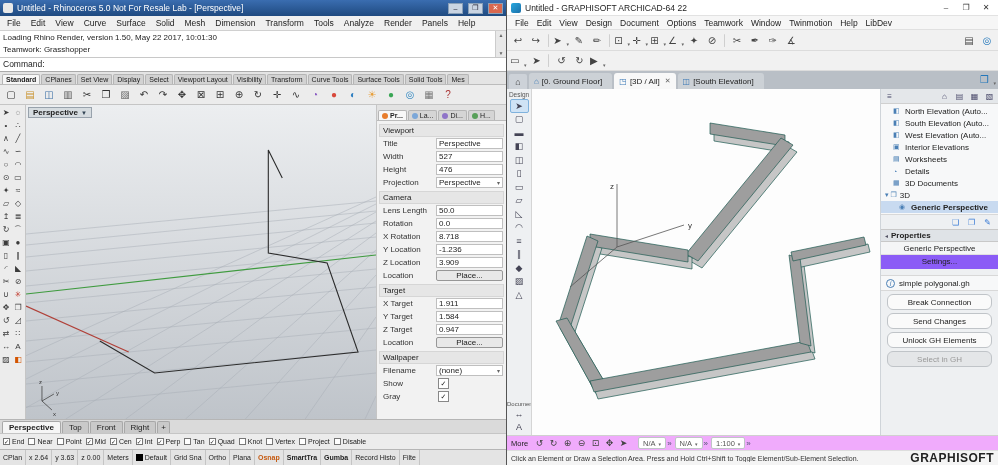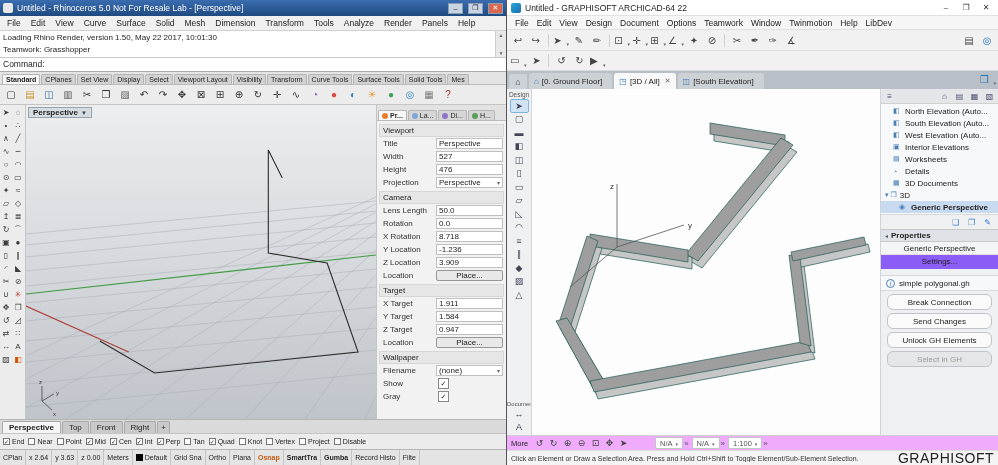--- a/index.html
+++ b/index.html
@@ -112,28 +112,28 @@
 .props-settings{height:14px;display:flex;align-items:center;justify-content:center;background:#8b5cf6;border-bottom:1px solid #8b5cf6;flex:none}
 .gh-row{height:16px;display:flex;align-items:center;gap:4px;padding:0 5px;background:#f7f8f9;border-top:1px solid #d8d8d8;border-bottom:1px solid #d8d8d8;margin-top:6px;flex:none;white-space:nowrap;overflow:hidden}
 .gh-i{width:9px;height:9px;border-radius:50%;border:1px solid #4a7fb5;color:#4a7fb5;font-size:7px;line-height:8px;text-align:center;font-style:italic;flex:none}
 .ac-btns{display:flex;flex-direction:column;flex:none}
 .ac-btn{height:16px;margin:3px 6px 0;background:#fafafa;border:1px solid #c0c4c8;border-radius:6px;display:flex;align-items:center;justify-content:center;font-size:8px;white-space:nowrap;overflow:hidden}
 .ac-btn.disabled{background:#e4e6e8;color:#999}
 .ac-bottombar{height:15px;background:#f0abfc;border-top:1px solid #d0d0d0;display:flex;align-items:center;gap:2px;padding:0 4px;font-size:8px;flex:none}
 .bb-morelbl{font-size:7.5px;margin-right:3px}
 .bb-icons{display:flex;align-items:center;gap:1px}
 .bb-icons .aicon{min-width:13px;height:13px;font-size:9px}
-.bb-dds{display:flex;align-items:flex-end;gap:3px;margin-left:23px}
+.bb-dds{display:flex;align-items:flex-end;gap:3px;margin-left:6px}
 .bb-group{display:flex;align-items:center;gap:1px}
 .bb-dd{border:1px solid #c0c4c8;background:#fff;padding:0 4px;height:12px;line-height:11px;border-radius:2px;font-size:7.5px;color:#555;white-space:nowrap}
 .bb-dd::after{content:"▾";font-size:5px;margin-left:3px;color:#666}
 .bb-x{color:#557;font-size:8px}
 .ac-statusbar{height:15px;background:#f4f4f4;border-top:1px solid #ddd;display:flex;align-items:center;justify-content:space-between;padding:0 4px;font-size:7px;color:#333;flex:none}
 .status-msg{white-space:nowrap;overflow:hidden;text-overflow:ellipsis;max-width:390px}
-.brand{font-weight:normal;letter-spacing:.5px;font-size:14px;color:#222}
+.brand{font-weight:bold;letter-spacing:.5px;font-size:12px;color:#222}
 </style>
 </head>
 <body>
 
 <div id="screen">
 
   <section id="rhino" class="window">
     <header class="rh-titlebar">
       <span class="rh-appicon"></span>
       <span class="rh-title">Untitled - Rhinoceros 5.0 Not For Resale Lab - [Perspective]</span>

